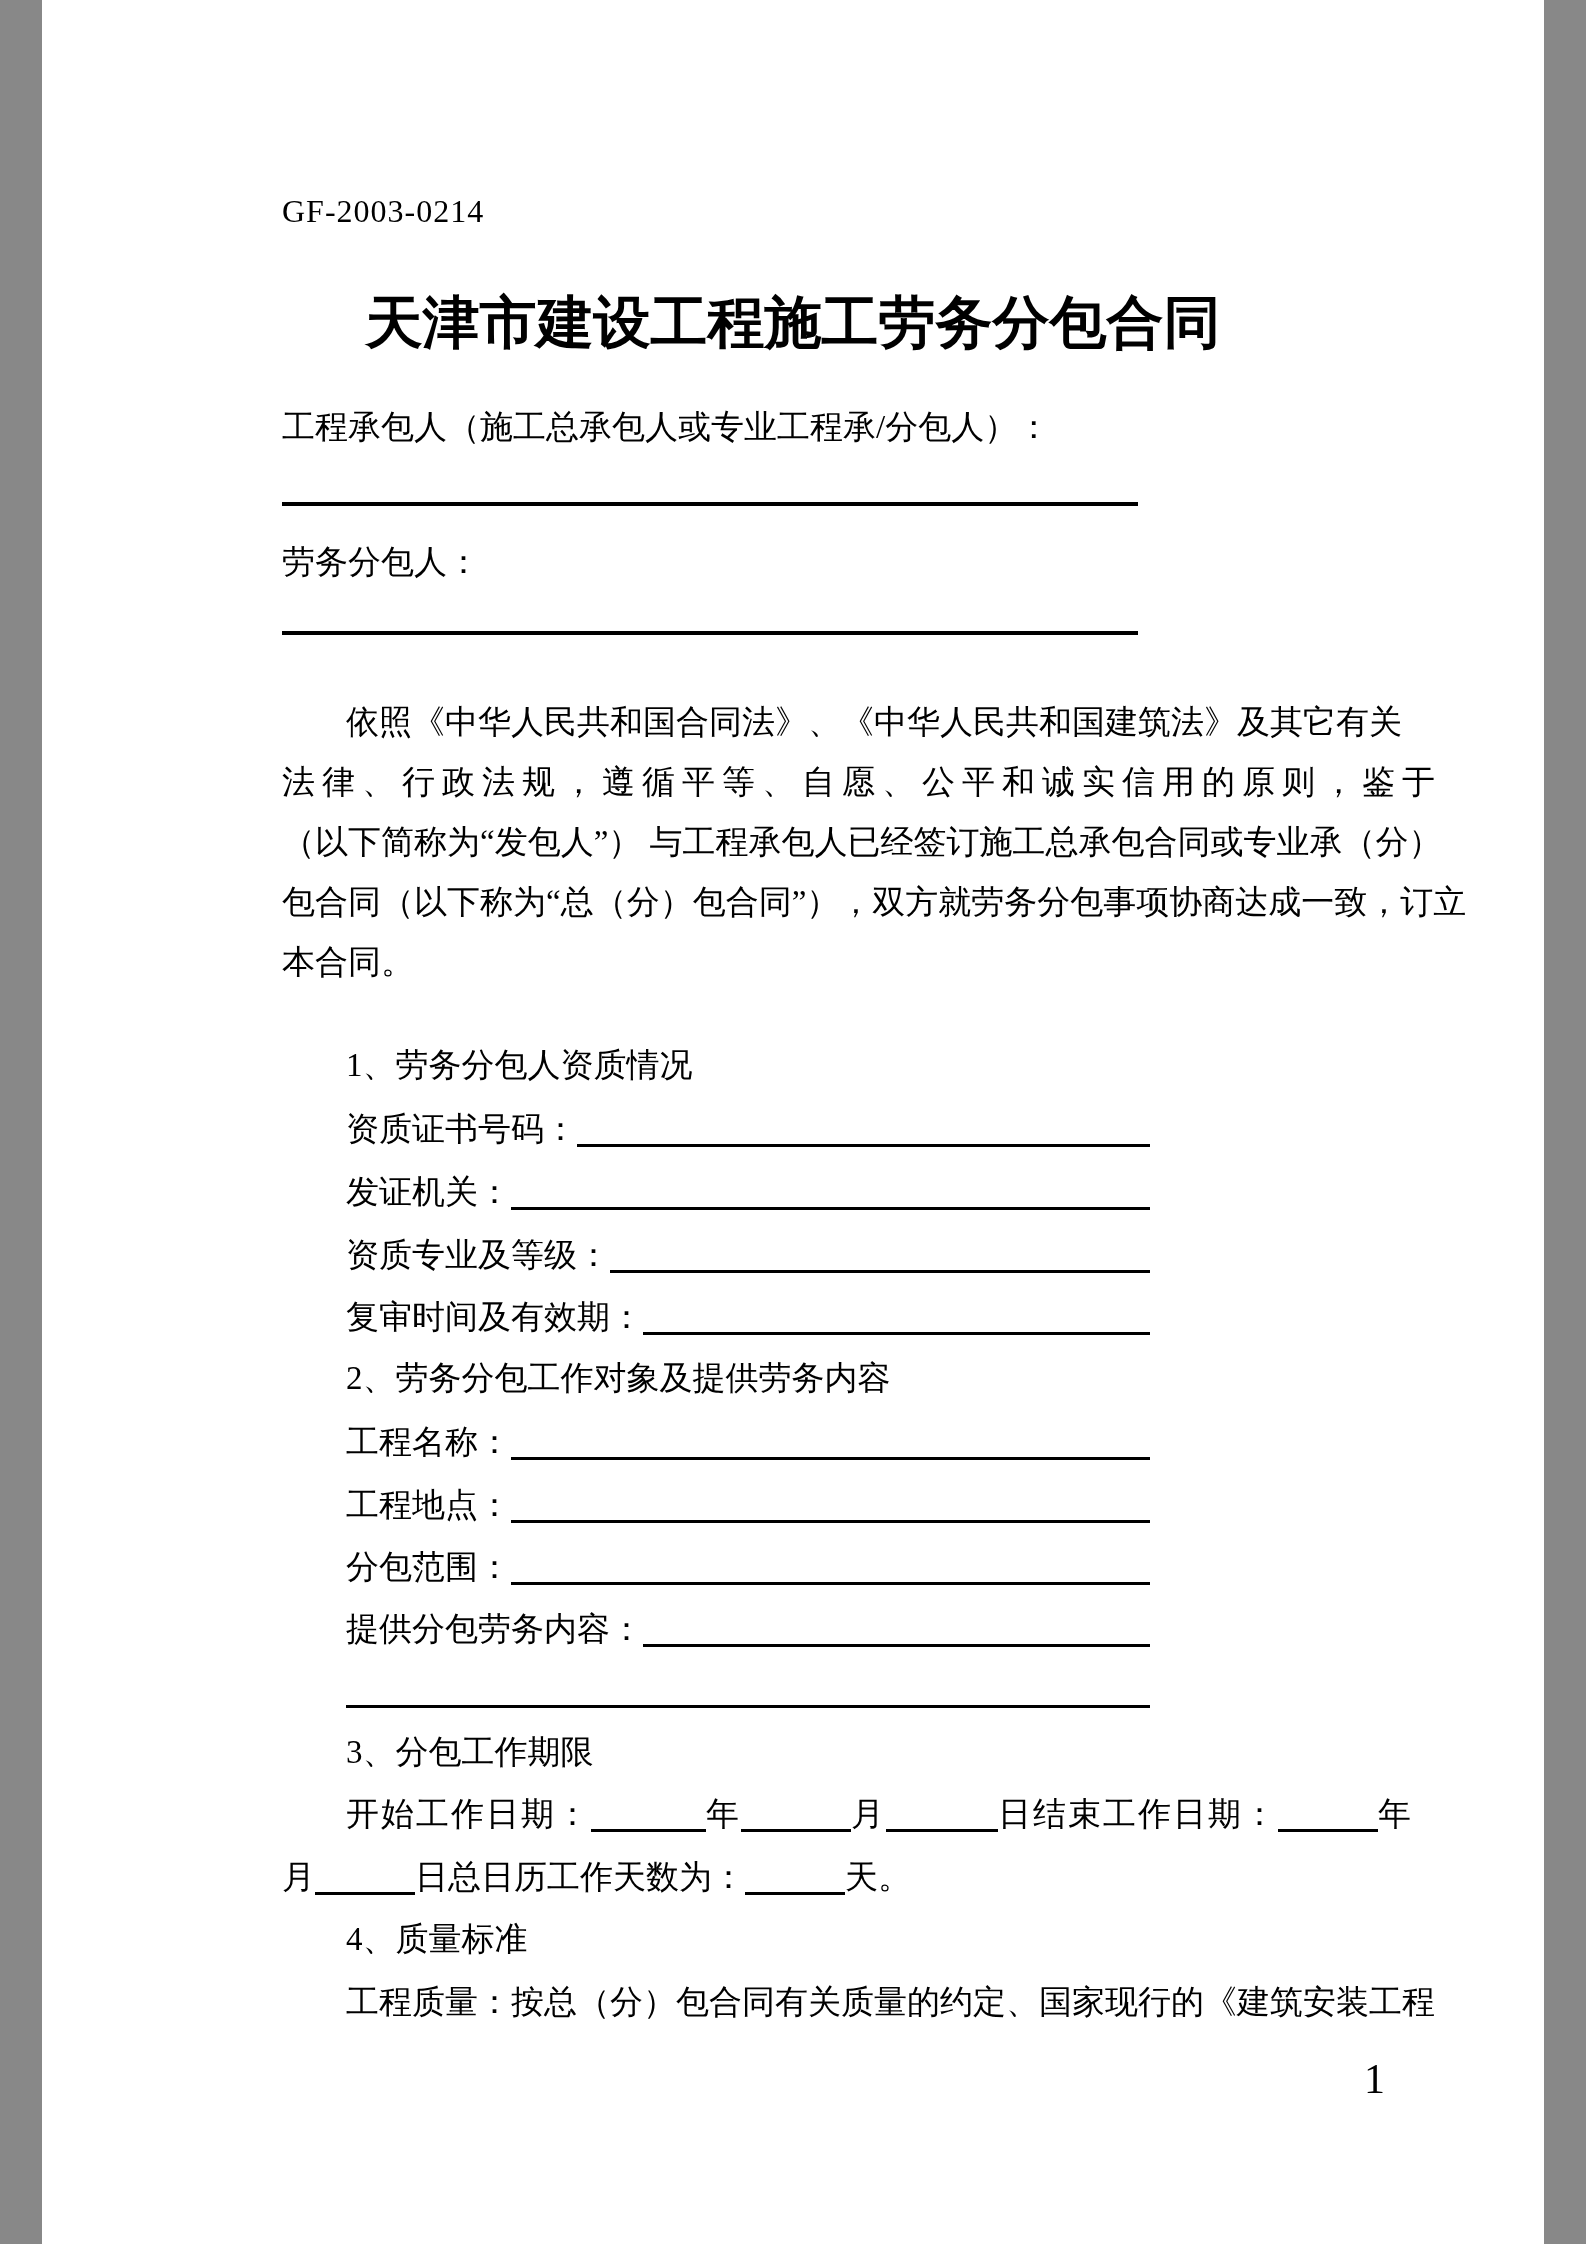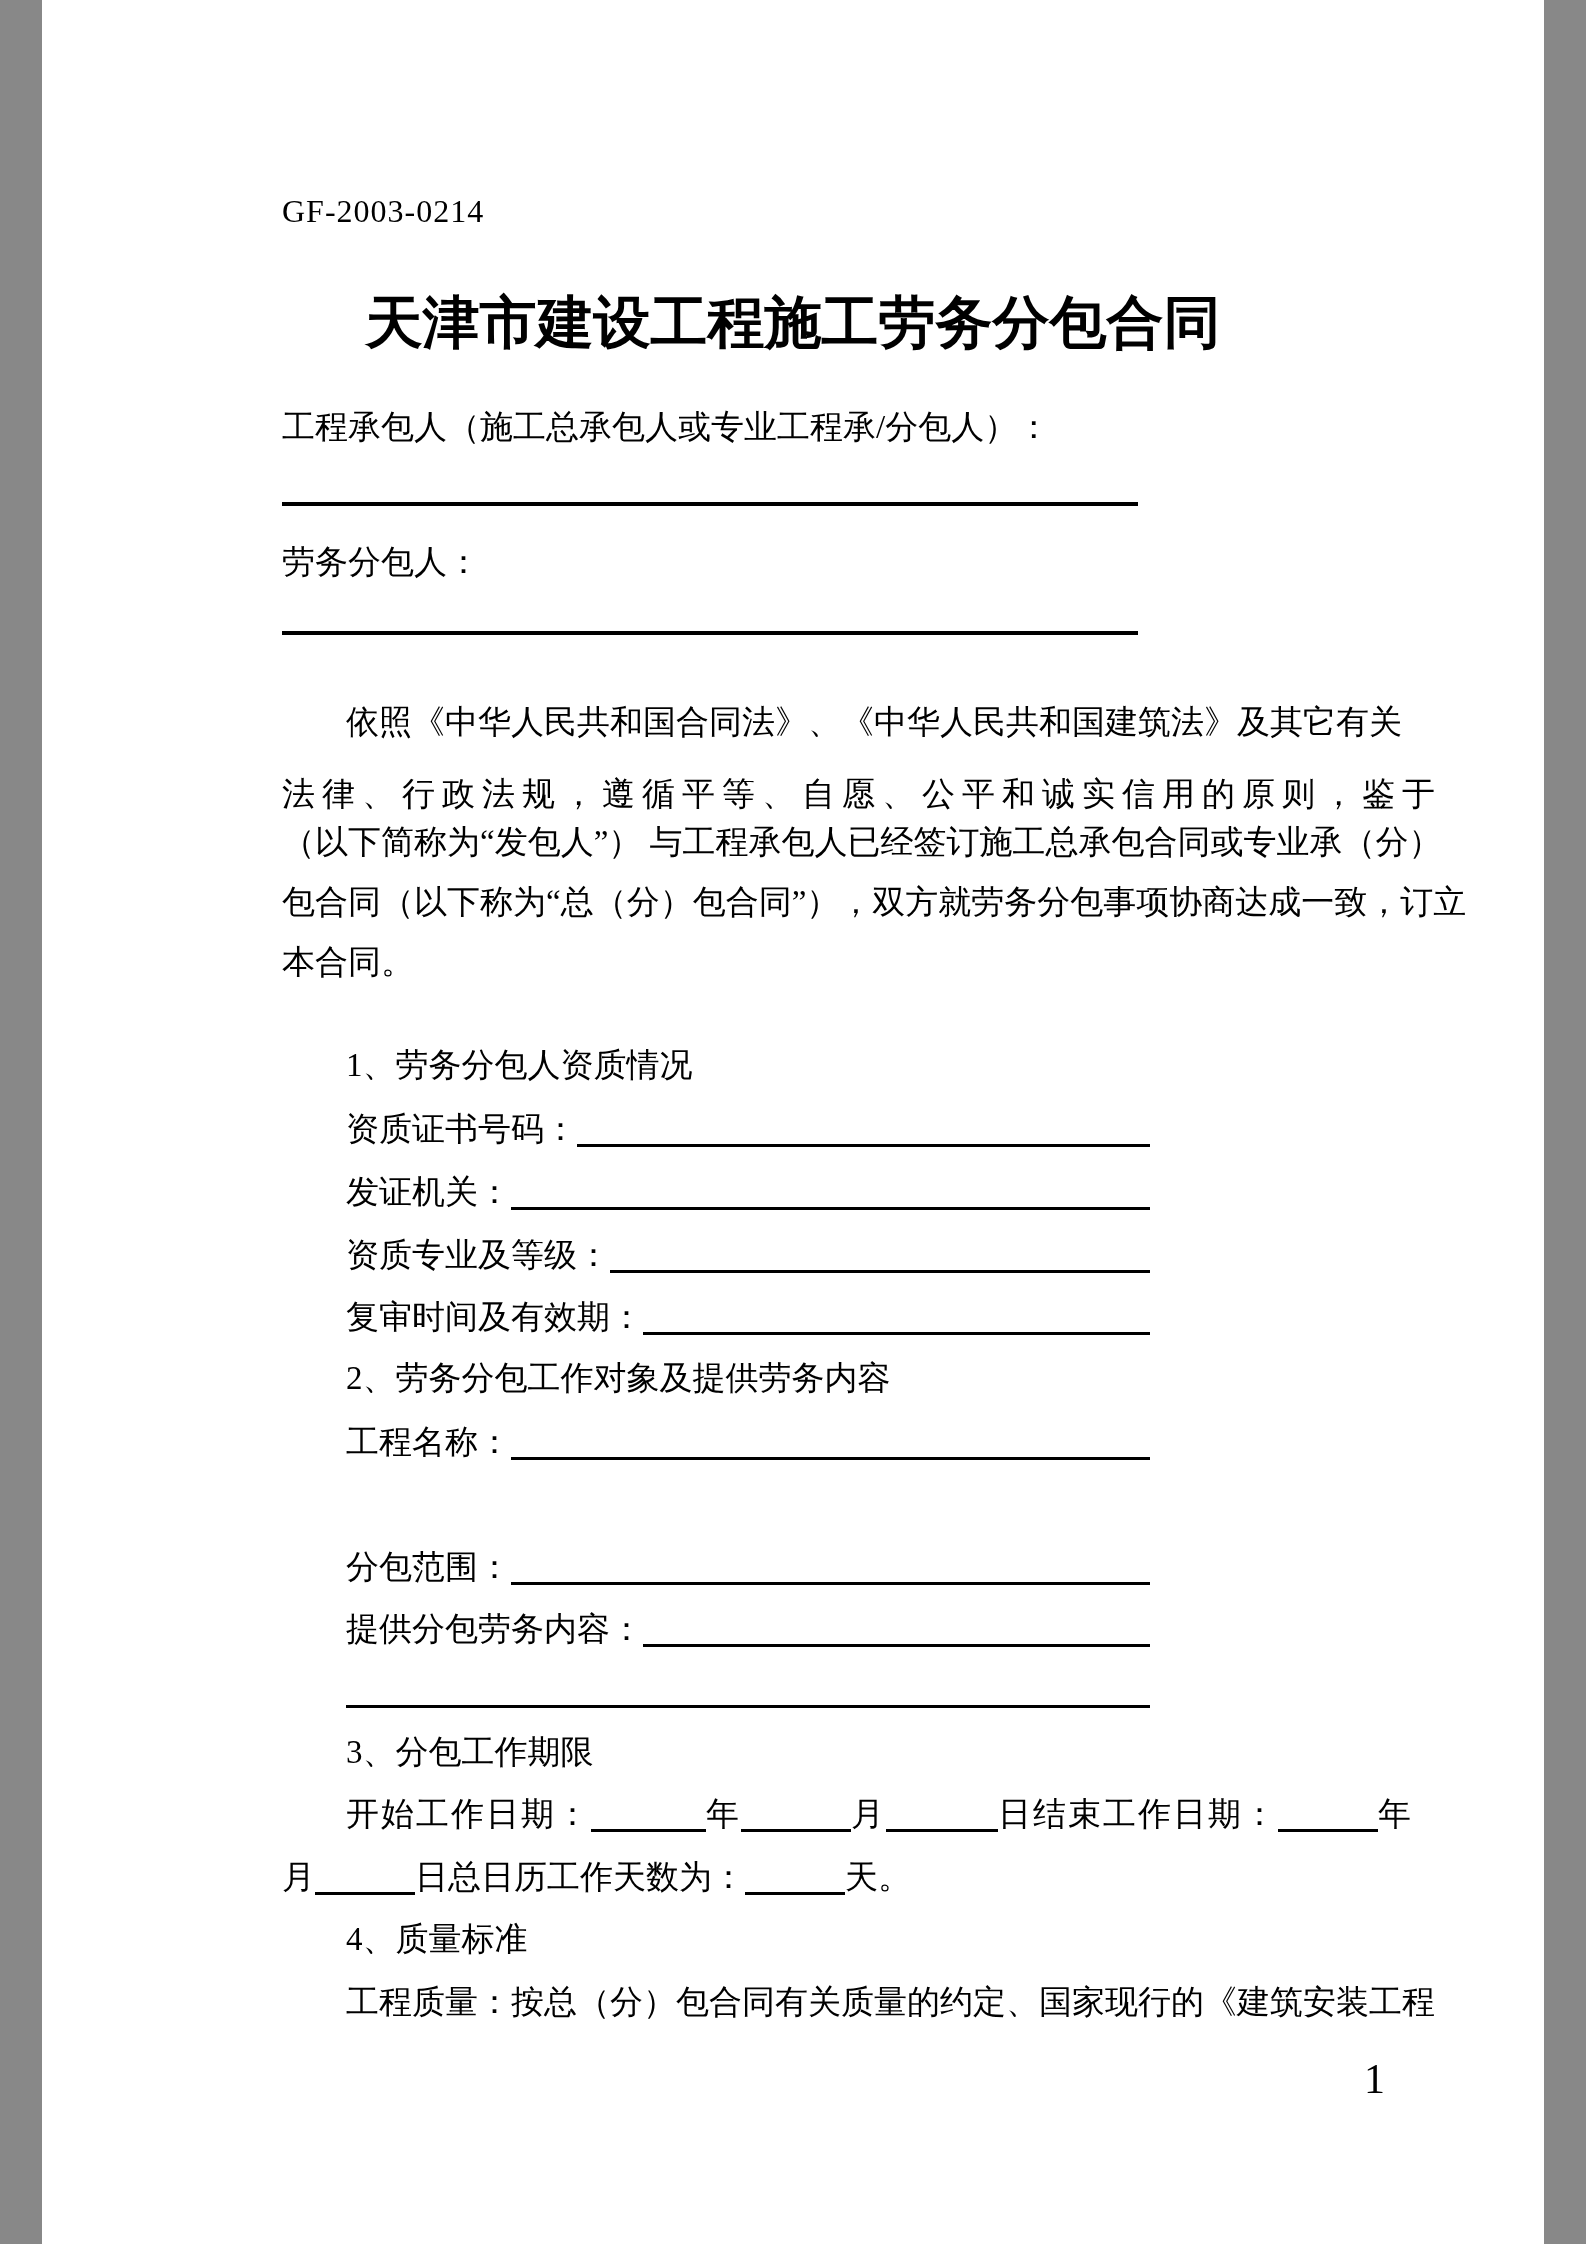--- a/index.html
+++ b/index.html
@@ -25,21 +25,21 @@
     font-size:57px;line-height:50px;
     font-weight:bold;
   }
   .party-label{left:240px;}
   .party-rule{
     position:absolute;left:240px;width:856px;height:0;
     border-top:4px solid #000;
   }
   .pre-line{left:240px;}
   .pre-indent{left:304px;}
-  .spread{letter-spacing:7px;margin-top:12px;}
+  .spread{letter-spacing:7px;}
   .heading{left:304px;}
   .field{
     left:304px;width:804px;
     display:flex;align-items:center;height:37px;
   }
   .field .lbl{flex:0 0 auto;line-height:34px;}
   .field .fill{
     flex:1 1 auto;height:34px;
     border-bottom:3px solid #000;
   }
@@ -96,20 +96,24 @@
     <span class="lbl">复审时间及有效期：</span>
     <span class="fill"></span>
   </div>
 
   <div class="ln heading" style="top:1361px">2、劳务分包工作对象及提供劳务内容</div>
 
   <div class="ln field" style="top:1423px">
     <span class="lbl">工程名称：</span>
     <span class="fill"></span>
   </div>
+  <div class="ln field" style="top:1486px">
+    <span class="lbl">工程地点：</span>
+    <span class="fill"></span>
+  </div>
   <div class="ln field" style="top:1548px">
     <span class="lbl">分包范围：</span>
     <span class="fill"></span>
   </div>
   <div class="ln field" style="top:1610px">
     <span class="lbl">提供分包劳务内容：</span>
     <span class="fill"></span>
   </div>
   <div class="cont-rule" style="top:1705px"></div>
 

